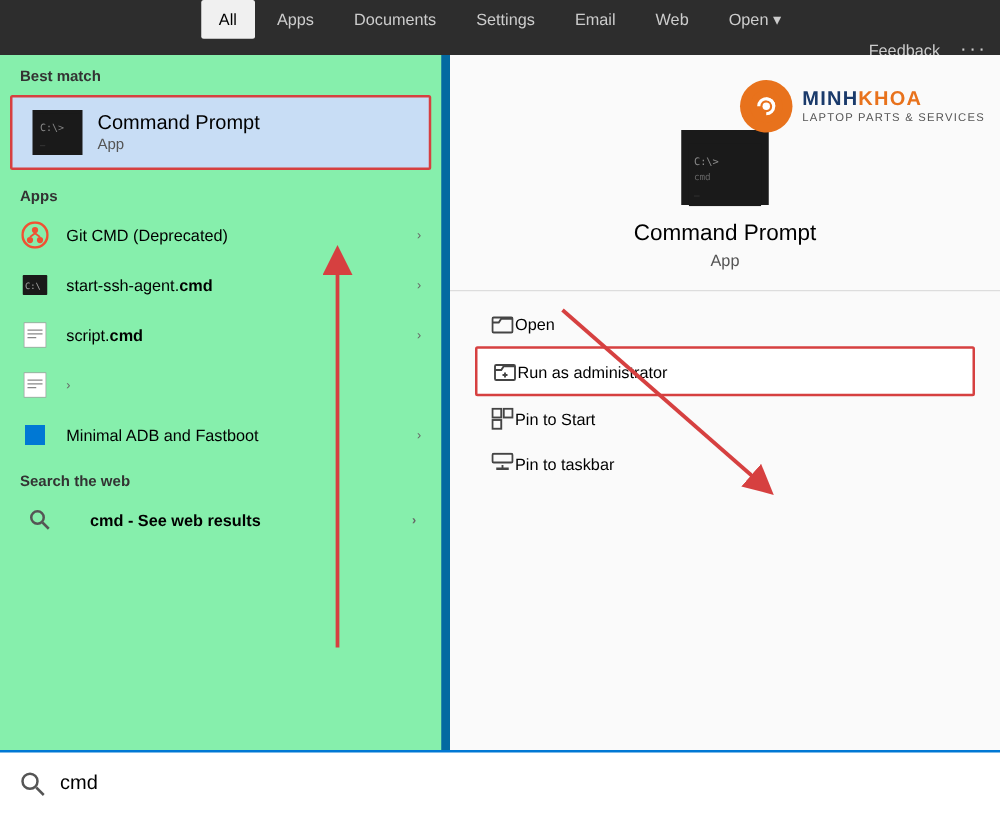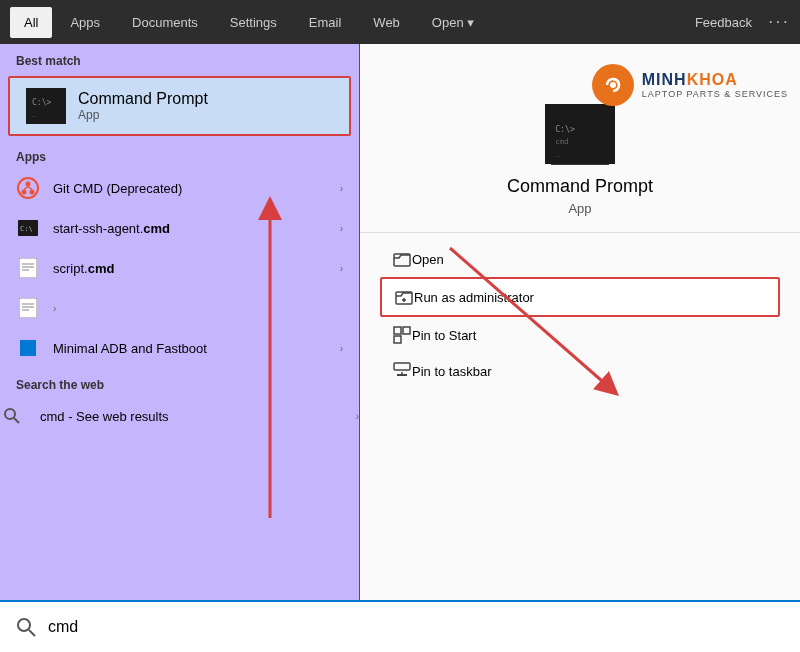--- a/index.html
+++ b/index.html
@@ -13,20 +13,21 @@
     }
 
     
     .top-nav {
       background: #2d2d2d;
       height: 44px;
       display: flex;
       align-items: center;
       padding: 0 10px;
       color: #fff;
+      flex-direction: column;
     }
     .nav-tabs {
       display: flex;
       align-items: center;
       gap: 4px;
       flex: 1;
     }
     .nav-tab {
       padding: 8px 14px;
       font-size: 13px;
@@ -67,22 +68,22 @@
 
     
     .main-content {
       display: flex;
       height: calc(652px - 44px - 52px);
     }
 
     
     .left-panel {
       width: 360px;
-      background: #c4b5fd;
-      border-right: 1px solid #0369a1;
+      background: #86efac;
+      border-right: 7px solid #0369a1;
       overflow-y: auto;
     }
 
     .section-label {
       font-size: 12px;
       font-weight: 600;
       color: #333;
       padding: 10px 16px 4px 16px;
       text-transform: none;
     }
@@ -150,23 +151,24 @@
     
     .web-section-label {
       font-size: 12px;
       font-weight: 600;
       color: #333;
       padding: 10px 16px 4px 16px;
     }
     .web-search-item {
       display: flex;
       align-items: center;
-      padding: 8px 0;
-      cursor: pointer;
-      gap: 16px;
+      padding: 8px 20px;
+      cursor: pointer;
+      gap: 28px;
+      font-weight: bold;
     }
 
     
     .right-panel {
       flex: 1;
       background: #fafafa;
       display: flex;
       flex-direction: column;
       align-items: flex-start;
       padding: 0;

